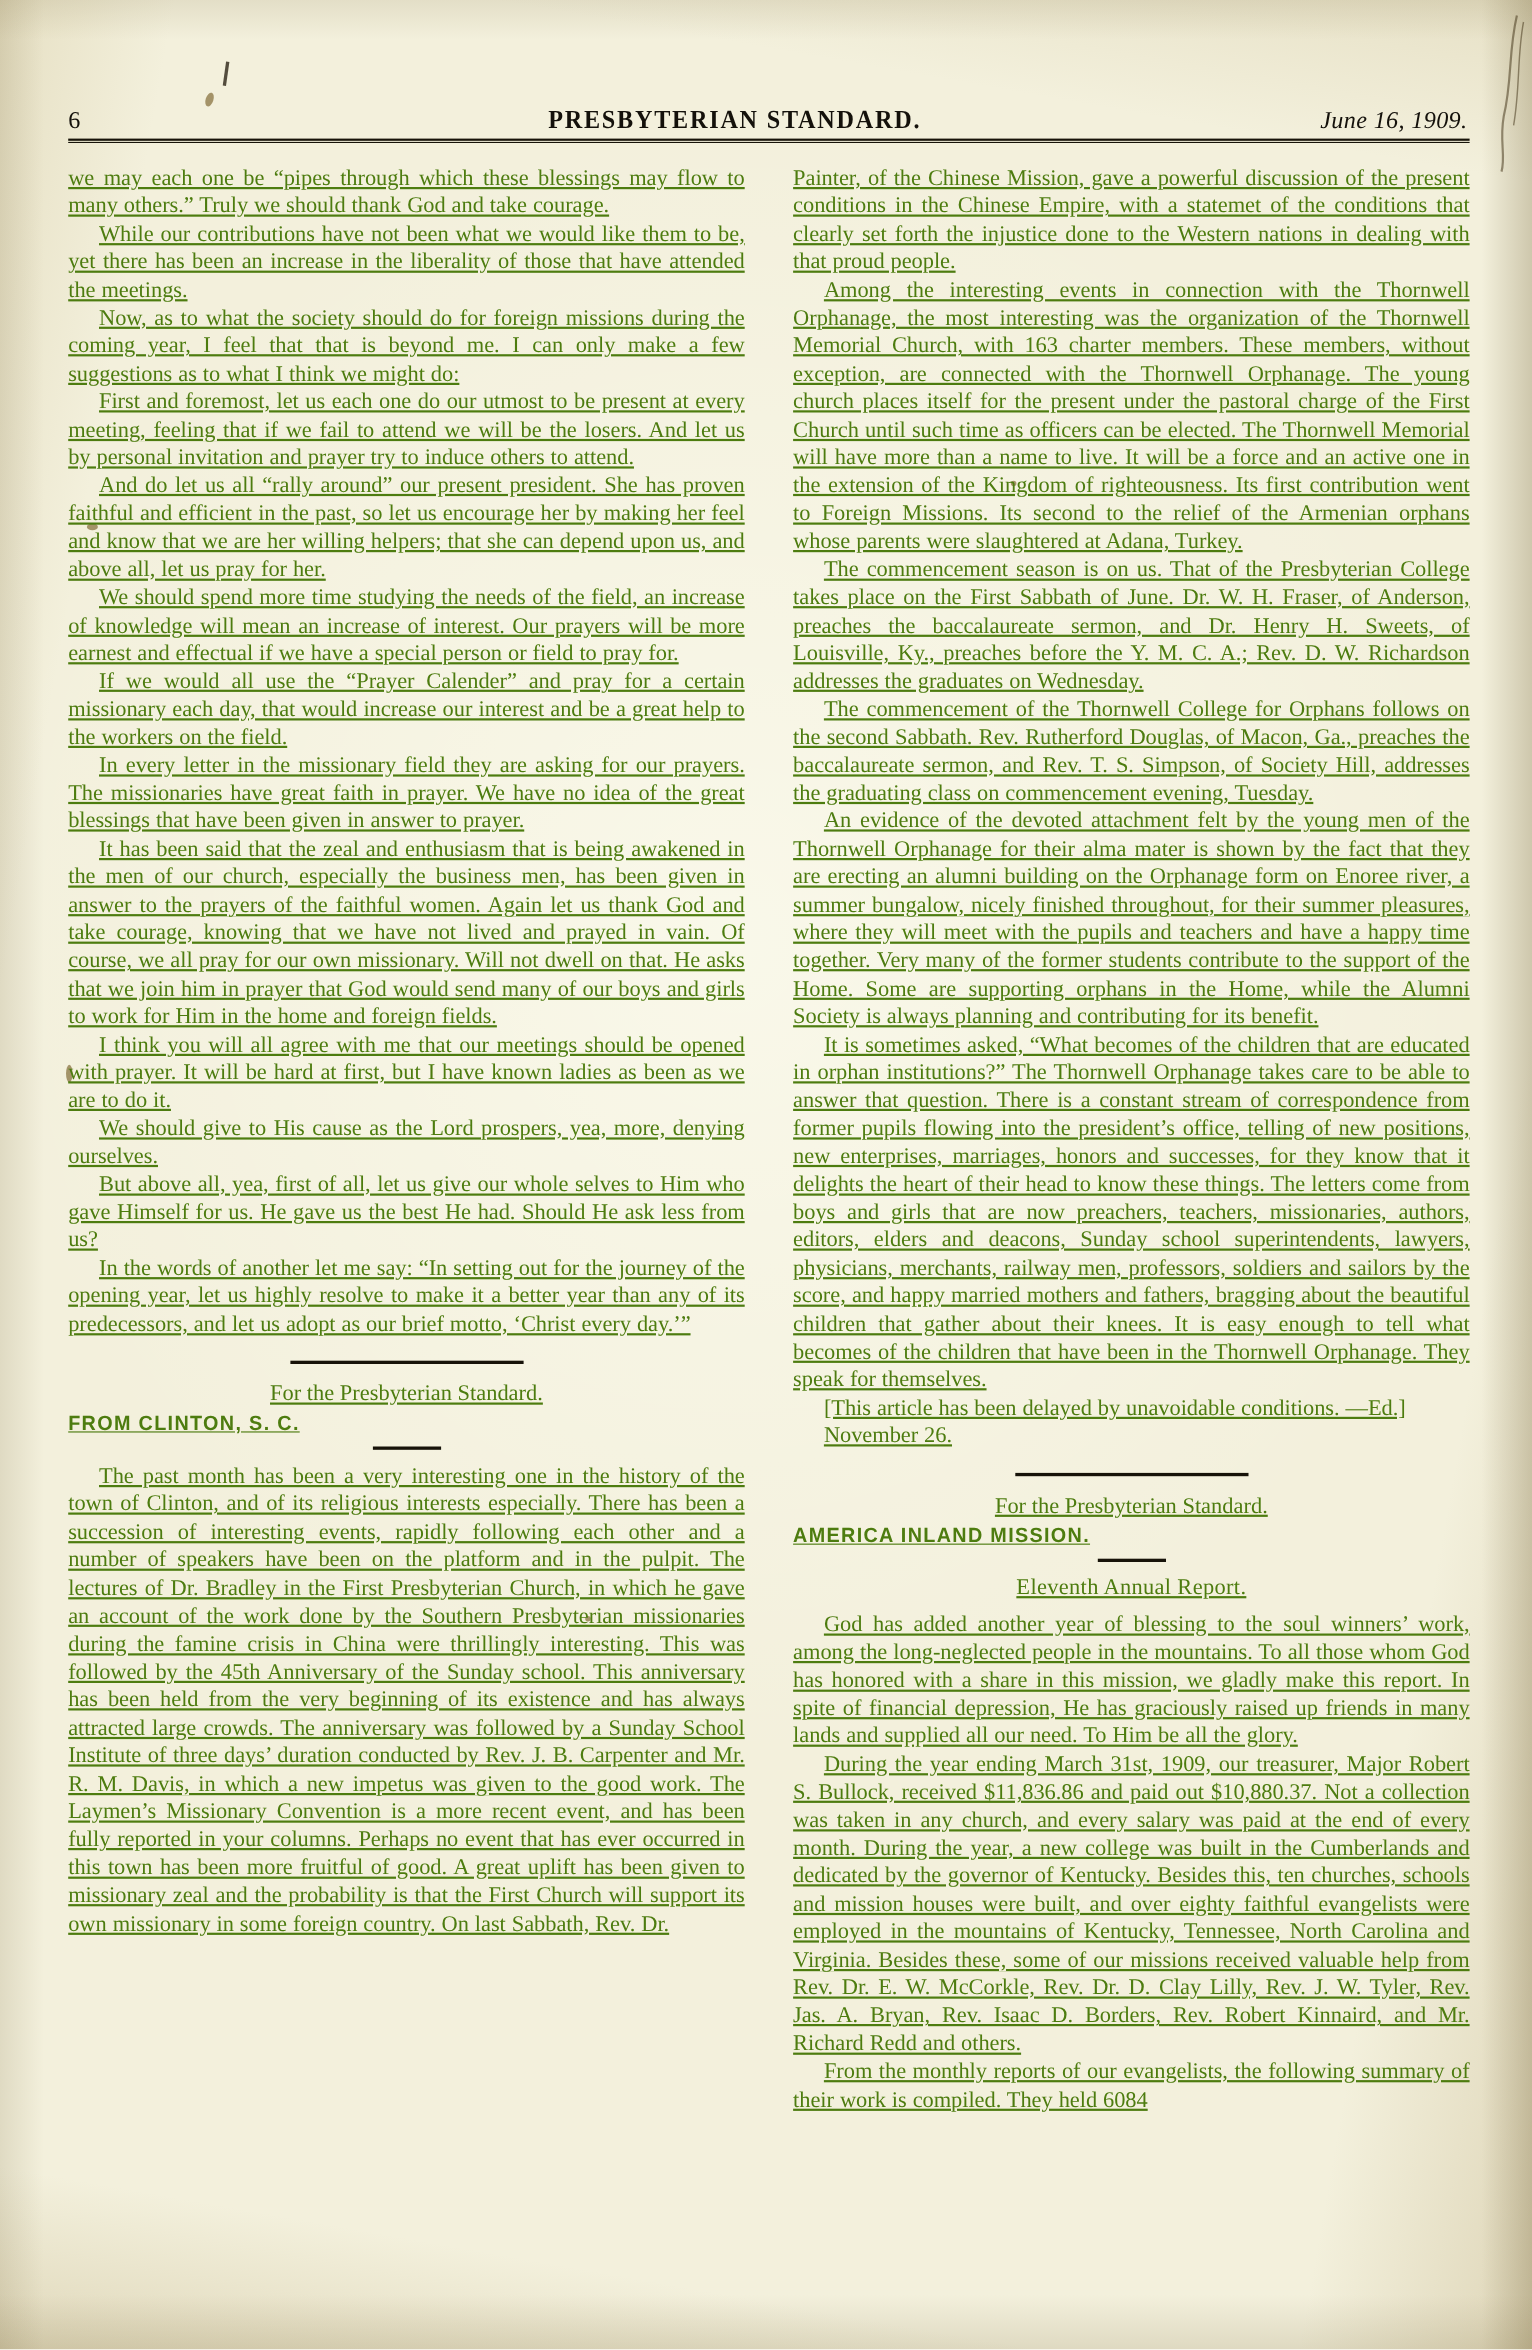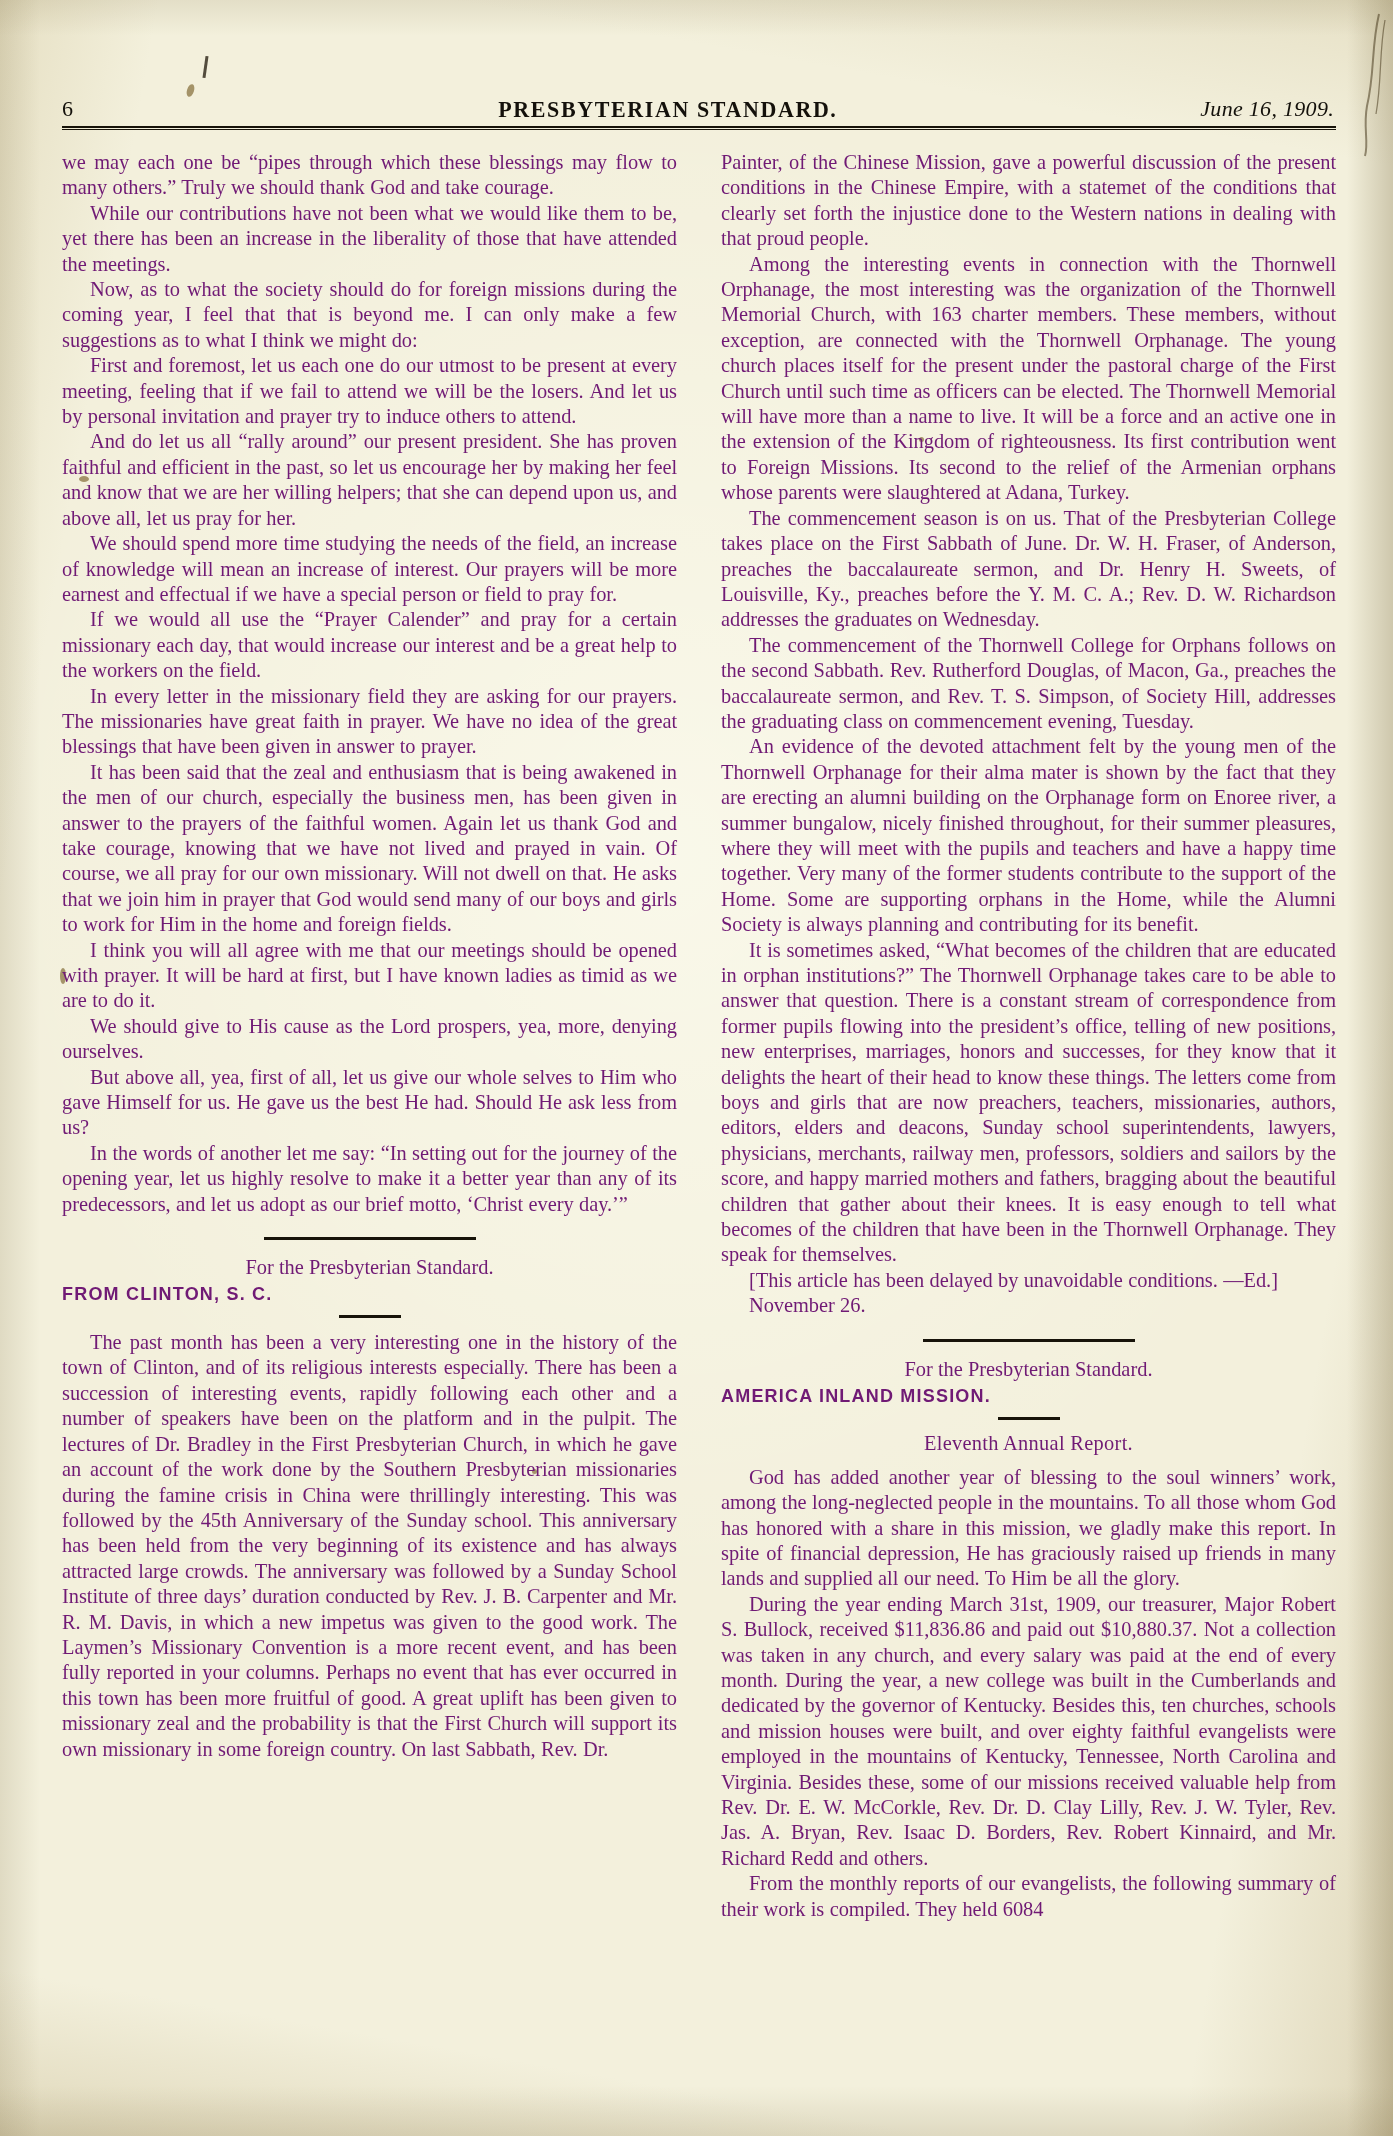--- a/index.html
+++ b/index.html
@@ -96,21 +96,22 @@
   .columns {
     position: absolute;
     left: 62px;
     top: 150px;
     width: 1274px;
     display: flex;
     gap: 44px;
   }
   .col {
     width: 615px;
-    color: #701a75;
+    color: #4d7c0f;
+    text-decoration: underline;
   }
   p.body {
     margin: 0;
     font-size: 20.4px;
     line-height: 25.4px;
     text-align: justify;
     text-indent: 28px;
     letter-spacing: -0.05px;
     word-spacing: 0.4px;
     -webkit-hyphens: none;
@@ -216,21 +217,21 @@
       <div>
         <p class="body noindent">we may each one be “pipes through which these blessings may flow to many others.” Truly we should thank God and take courage.</p>
         <p class="body">While our contributions have not been what we would like them to be, yet there has been an increase in the liberality of those that have attended the meetings.</p>
         <p class="body">Now, as to what the society should do for foreign missions during the coming year, I feel that that is beyond me. I can only make a few suggestions as to what I think we might do:</p>
         <p class="body">First and foremost, let us each one do our utmost to be present at every meeting, feeling that if we fail to attend we will be the losers. And let us by personal invitation and prayer try to induce others to attend.</p>
         <p class="body">And do let us all “rally around” our present president. She has proven faithful and efficient in the past, so let us encourage her by making her feel and know that we are her willing helpers; that she can depend upon us, and above all, let us pray for her.</p>
         <p class="body">We should spend more time studying the needs of the field, an increase of knowledge will mean an increase of interest. Our prayers will be more earnest and effectual if we have a special person or field to pray for.</p>
         <p class="body">If we would all use the “Prayer Calender” and pray for a certain missionary each day, that would increase our interest and be a great help to the workers on the field.</p>
         <p class="body">In every letter in the missionary field they are asking for our prayers. The missionaries have great faith in prayer. We have no idea of the great blessings that have been given in answer to prayer.</p>
         <p class="body">It has been said that the zeal and enthusiasm that is being awakened in the men of our church, especially the business men, has been given in answer to the prayers of the faithful women. Again let us thank God and take courage, knowing that we have not lived and prayed in vain. Of course, we all pray for our own missionary. Will not dwell on that. He asks that we join him in prayer that God would send many of our boys and girls to work for Him in the home and foreign fields.</p>
-        <p class="body">I think you will all agree with me that our meetings should be opened with prayer. It will be hard at first, but I have known ladies as timid as we are to do it.</p>
+        <p class="body">I think you will all agree with me that our meetings should be opened with prayer. It will be hard at first, but I have known ladies as been as we are to do it.</p>
         <p class="body">We should give to His cause as the Lord prospers, yea, more, denying ourselves.</p>
         <p class="body">But above all, yea, first of all, let us give our whole selves to Him who gave Himself for us. He gave us the best He had. Should He ask less from us?</p>
         <p class="body">In the words of another let me say: “In setting out for the journey of the opening year, let us highly resolve to make it a better year than any of its predecessors, and let us adopt as our brief motto, ‘Christ every day.’”</p>
       </div>
 
       <div class="short-rule"></div>
 
       <div>
         <p class="credit-line">For the Presbyterian Standard.</p>
         <p class="section-head">FROM CLINTON, S. C.</p>

